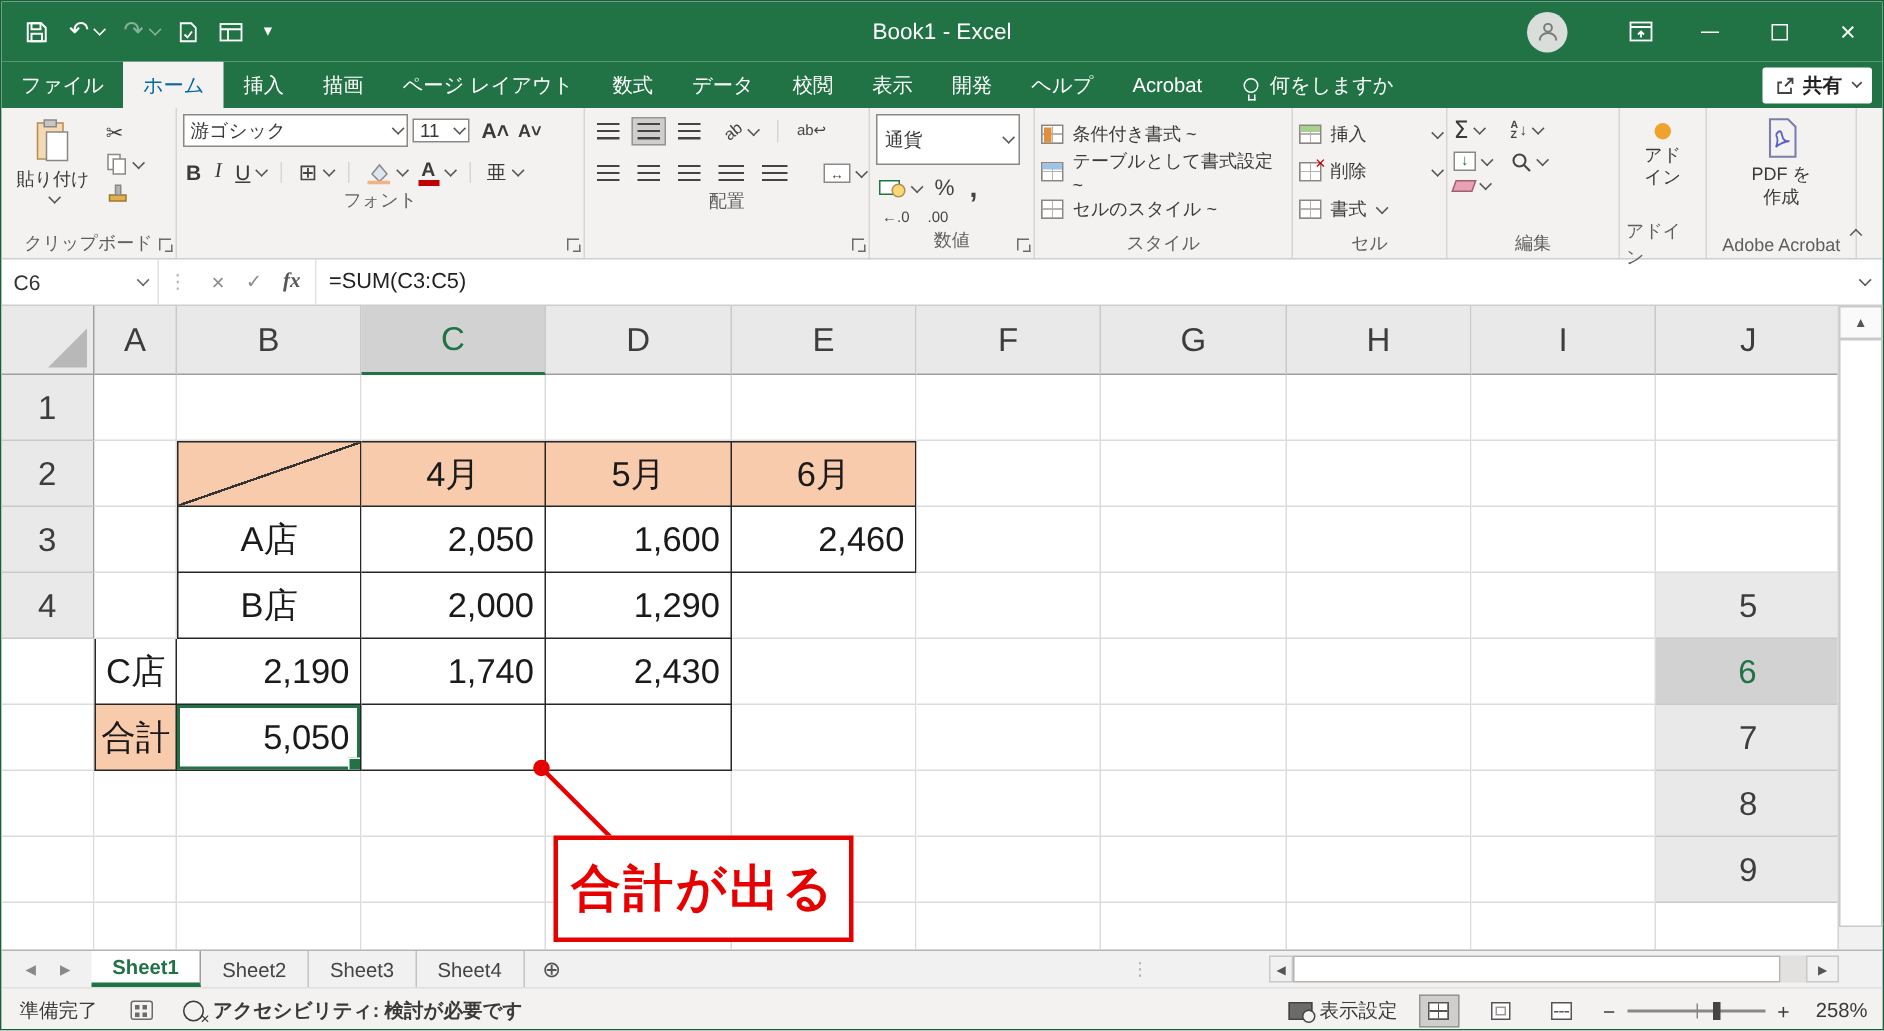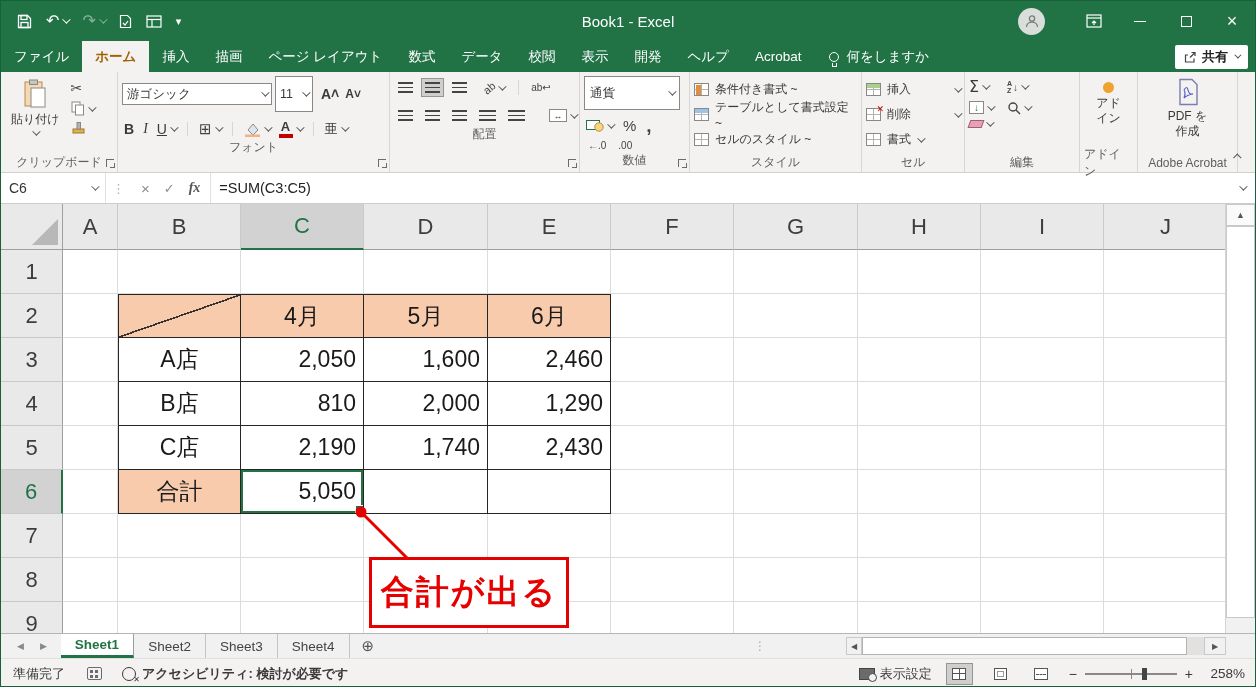--- a/index.html
+++ b/index.html
@@ -21,42 +21,42 @@
   .title-text{position:absolute;left:0;right:0;text-align:center;font-size:15px;pointer-events:none;}
   .winctl{margin-left:auto;display:flex;align-items:center;height:100%;}
   .avatar{width:27px;height:27px;border-radius:50%;background:#d9dedb;display:flex;align-items:center;justify-content:center;margin-right:26px;}
   .winbtn{width:46px;height:100%;display:flex;align-items:center;justify-content:center;font-size:16px;}
   .minbar{width:12px;height:0;border-top:1.6px solid #fff;display:block;}
   .maxbox{width:11px;height:11px;border:1.4px solid #fff;display:block;}
 
   
   .tabrow{height:31px;background:#217346;display:flex;align-items:stretch;color:#fff;font-size:13.5px;}
   .rtab{padding:0 13px;display:flex;align-items:center;cursor:default;}
-  .rtab.active{background:#f3f2f1;color:#a16207;font-weight:bold;}
+  .rtab.active{background:#f3f2f1;color:#0369a1;font-weight:normal;}
   .tellme{display:flex;align-items:center;gap:8px;padding:0 14px;}
   .bulb{width:10px;height:10px;border:1.6px solid #fff;border-radius:50%;position:relative;}
   .bulb:after{content:'';position:absolute;left:2.2px;top:10px;width:3px;height:3px;border-bottom:1.6px solid #fff;border-left:1.6px solid #fff;border-right:1.6px solid #fff;}
   .sharebtn{margin-left:auto;margin-right:7px;align-self:center;background:#fff;color:#222;border-radius:2px;
             height:23px;display:flex;align-items:center;gap:6px;padding:12px 9px;font-size:13px;font-weight:bold;}
   .sharebtn .dd{border-color:#444;width:5px;height:5px;}
 
   
   .ribbon{height:101px;background:#f3f2f1;border-bottom:1px solid #d2d0ce;display:flex;position:relative;color:#3b3a39;}
   .rgroup{border-right:1px solid #d8d6d4;display:flex;flex-direction:column;position:relative;padding:4px 4px 0 4px;}
   .rbody{flex:1;display:flex;gap:5px;}
   .glabel{height:19px;display:flex;align-items:center;justify-content:center;font-size:12px;color:#605e5c;position:relative;}
   .launcher{position:absolute;right:3px;bottom:5px;width:8px;height:8px;border-left:1px solid #6b6b6b;border-top:1px solid #6b6b6b;}
   .launcher:after{content:'';position:absolute;right:-1px;bottom:-1px;width:4px;height:4px;border-right:1.4px solid #6b6b6b;border-bottom:1.4px solid #6b6b6b;}
   .bigbtn{display:flex;flex-direction:column;align-items:center;justify-content:flex-start;gap:3px;padding:3px 6px;font-size:12px;text-align:center;line-height:1.25;}
   .scol{display:flex;flex-direction:column;justify-content:flex-start;gap:5px;padding-top:4px;}
   .srow{display:flex;align-items:center;gap:4px;}
   .sbtn{display:flex;align-items:center;gap:3px;font-size:13px;}
   .fontbox{width:150px;height:22px;border:1px solid #8a8886;background:#fff;display:flex;align-items:center;
            font-size:12.5px;padding:0 4px;justify-content:space-between;}
-  .sizebox{width:38px;height:36px;border:1px solid #8a8886;background:#fff;display:flex;align-items:center;
+  .sizebox{width:38px;height:16px;border:1px solid #8a8886;background:#fff;display:flex;align-items:center;
            font-size:12.5px;padding:0 4px;justify-content:space-between;margin-left:3px;}
   .fmtrow{display:flex;align-items:center;gap:9px;margin-top:8px;padding-left:2px;}
   .bld{font-weight:bold;font-size:14px;}
   .itl{font-style:italic;font-family:"Liberation Serif",serif;font-size:14px;}
   .und{text-decoration:underline;font-size:14px;}
   .fclr{display:inline-flex;flex-direction:column;align-items:center;line-height:1;font-weight:bold;font-size:13px;}
   .fclr .bar{width:14px;height:3.5px;background:#c00000;margin-top:1px;}
   .vline{width:1px;background:#d8d6d4;align-self:stretch;margin:2px 2px;}
   .al{width:15px;height:11px;background:repeating-linear-gradient(to bottom,#444 0 1.6px,transparent 1.6px 4.7px);}
   .albtn{padding:3px;border:1px solid transparent;display:flex;}
@@ -591,21 +591,20 @@
         <div class="gc tb num">1,600</div>
         <div class="gc tb num">2,460</div>
         <div class="gc"></div>
         <div class="gc"></div>
         <div class="gc"></div>
         <div class="gc"></div>
         <div class="gc"></div>
         <div class="rh">4</div>
         <div class="gc"></div>
         <div class="gc tb tb-left ctr">B店</div>
-        <div class="gc tb num">810</div>
         <div class="gc tb num">2,000</div>
         <div class="gc tb num">1,290</div>
         <div class="gc"></div>
         <div class="gc"></div>
         <div class="gc"></div>
         <div class="gc"></div>
         <div class="gc"></div>
         <div class="rh">5</div>
         <div class="gc"></div>
         <div class="gc tb tb-left ctr">C店</div>

